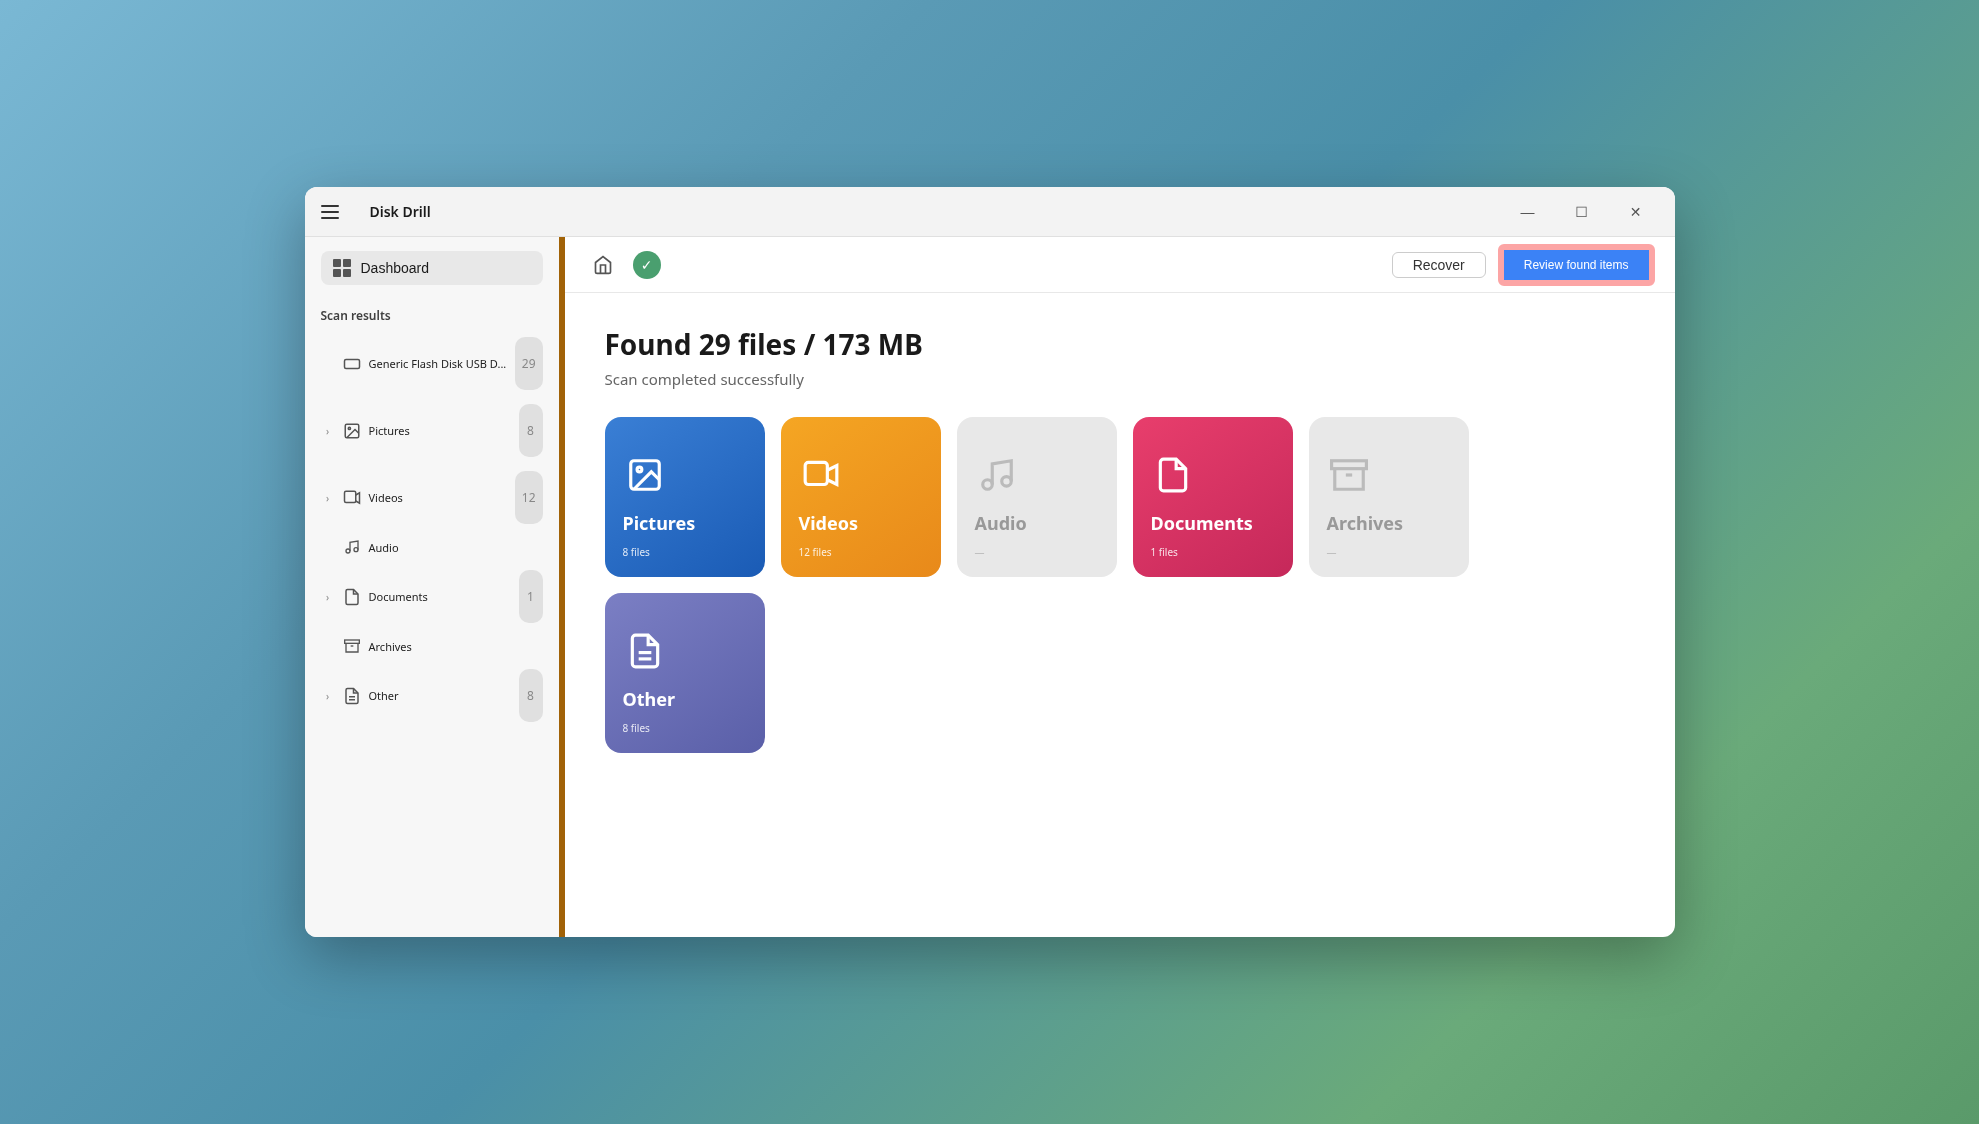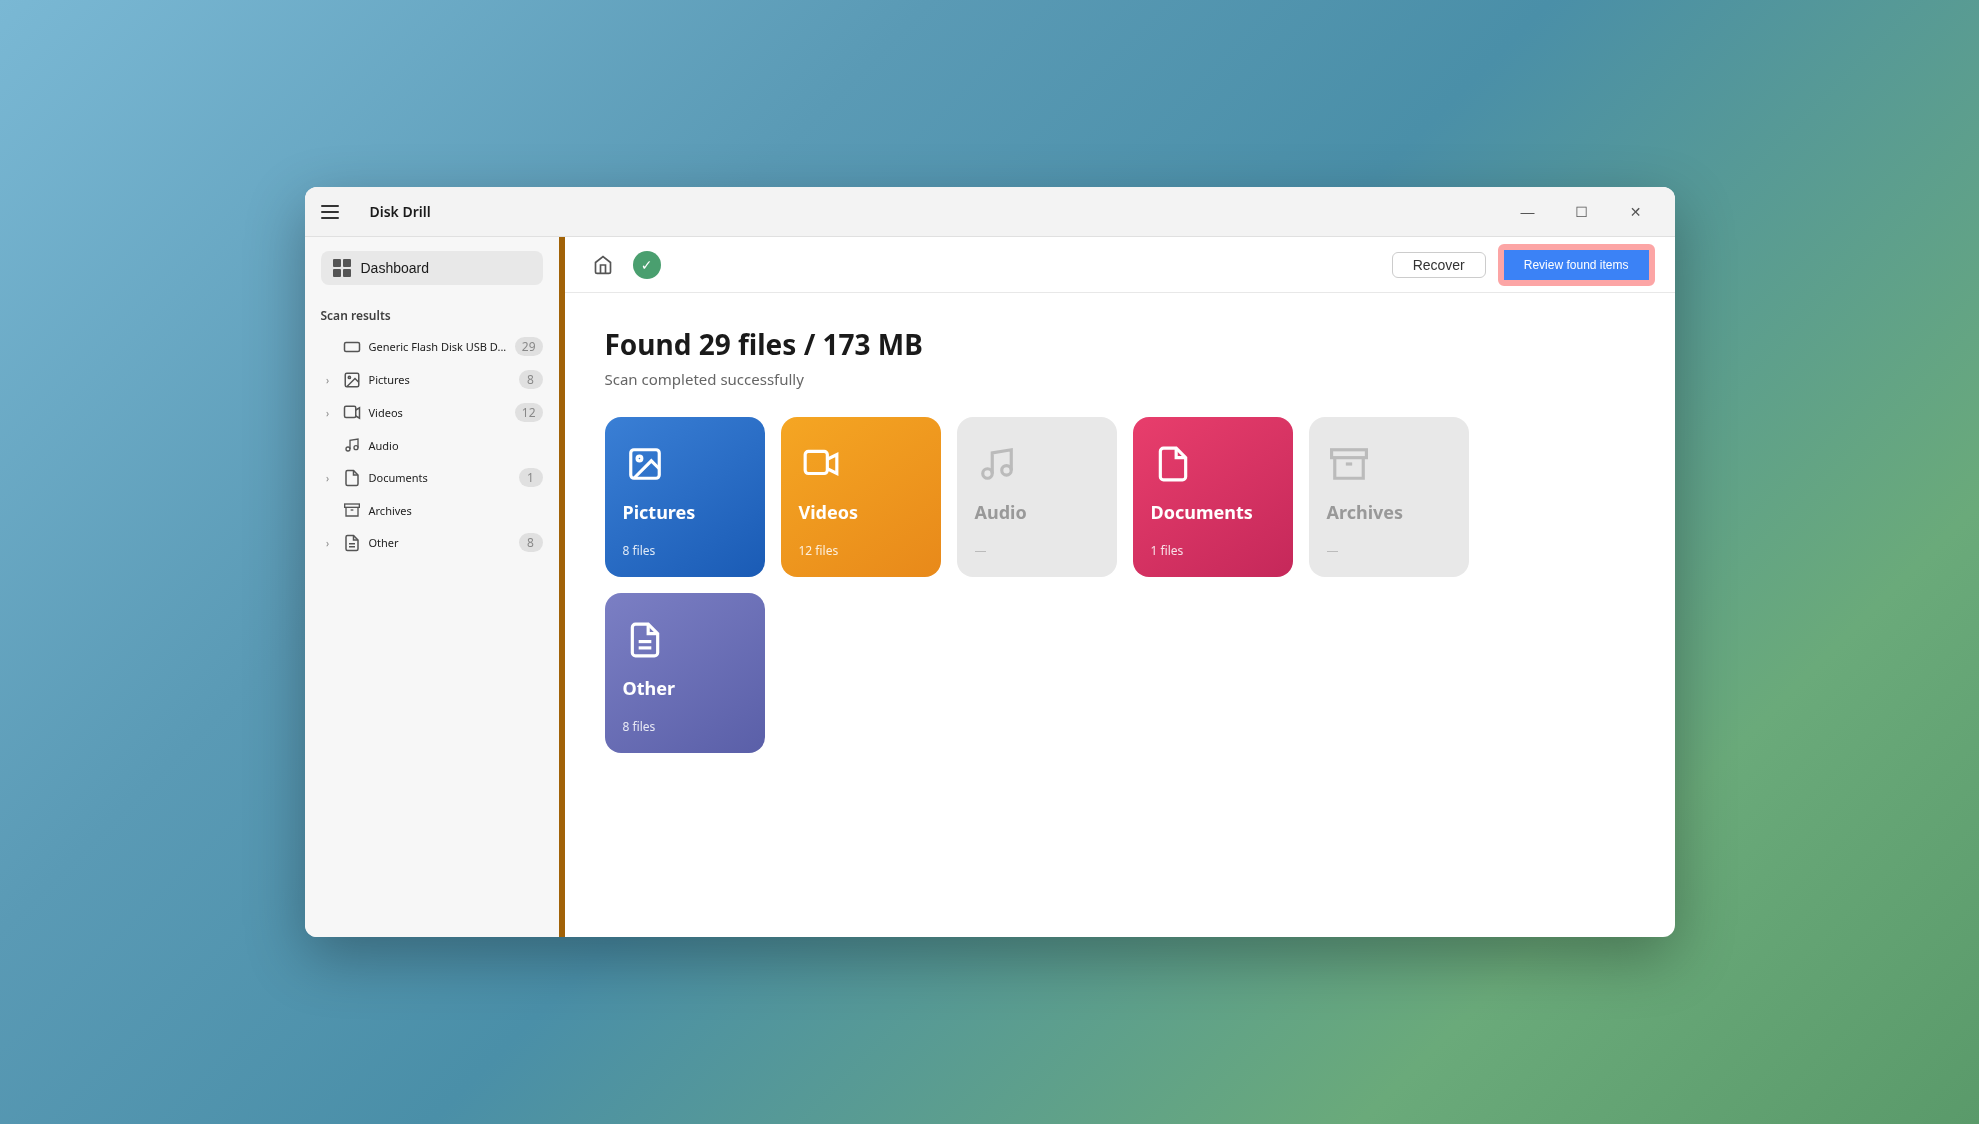--- a/index.html
+++ b/index.html
@@ -185,21 +185,21 @@
       flex: 1;
       font-size: 11px;
       color: #222;
     }
 
     .sidebar-item .item-count {
       font-size: 12px;
       color: #888;
       background: #e0e0e0;
       border-radius: 10px;
-      padding: 1px 7px;
+      padding: 18px 7px;
       min-width: 24px;
       text-align: center;
     }
 
     .sidebar-footer {
       padding: 12px 16px;
       border-top: 1px solid #e0e0e0;
     }
 
     .show-explorer-btn {
@@ -366,23 +366,23 @@
       color: #fff;
       line-height: 1.2;
     }
 
     .card.audio .card-label,
     .card.archives .card-label {
       color: #999;
     }
 
     .card-count {
-      font-size: 12px;
+      font-size: 10px;
       color: rgba(255,255,255,0.85);
-      margin-top: 18px;
+      margin-top: 10px;
     }
 
     .card.audio .card-count,
     .card.archives .card-count {
       color: #bbb;
     }
 
     
     .card.pictures .card-icon svg { color: rgba(255,255,255,0.9); }
     .card.videos .card-icon svg { color: rgba(255,255,255,0.9); }

